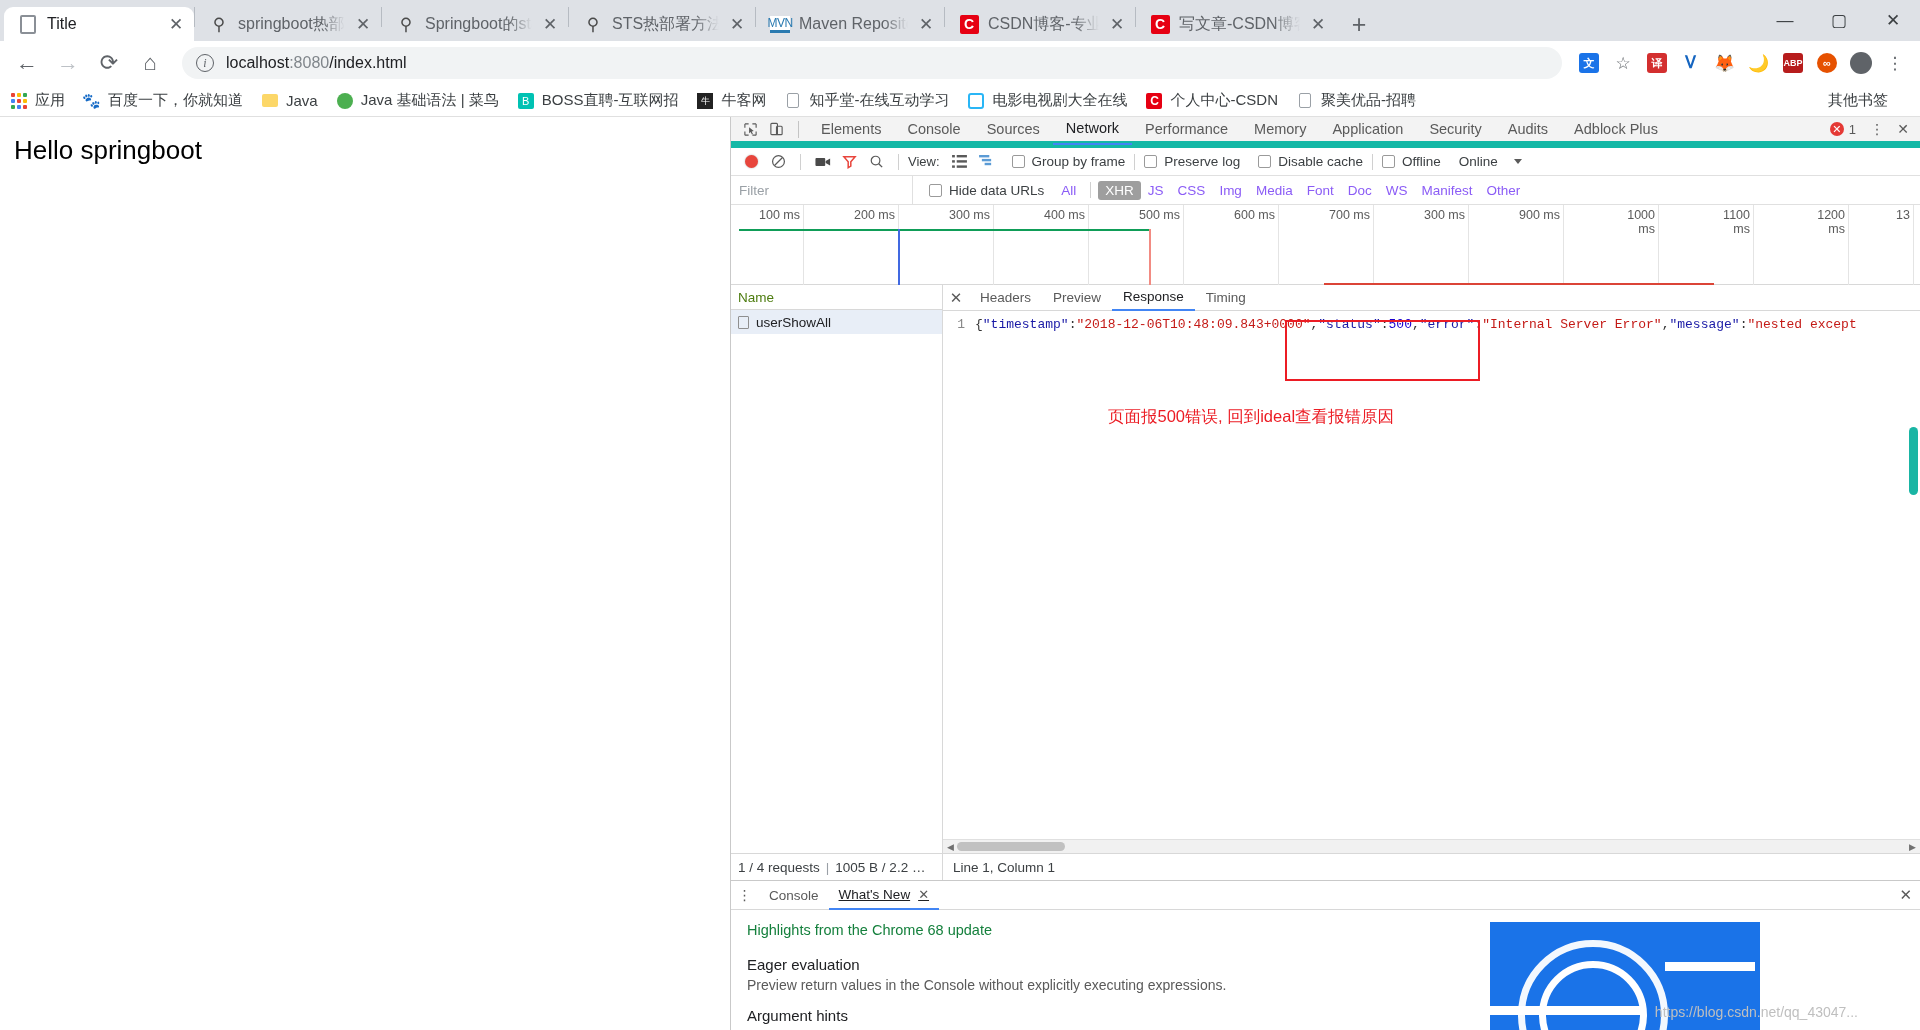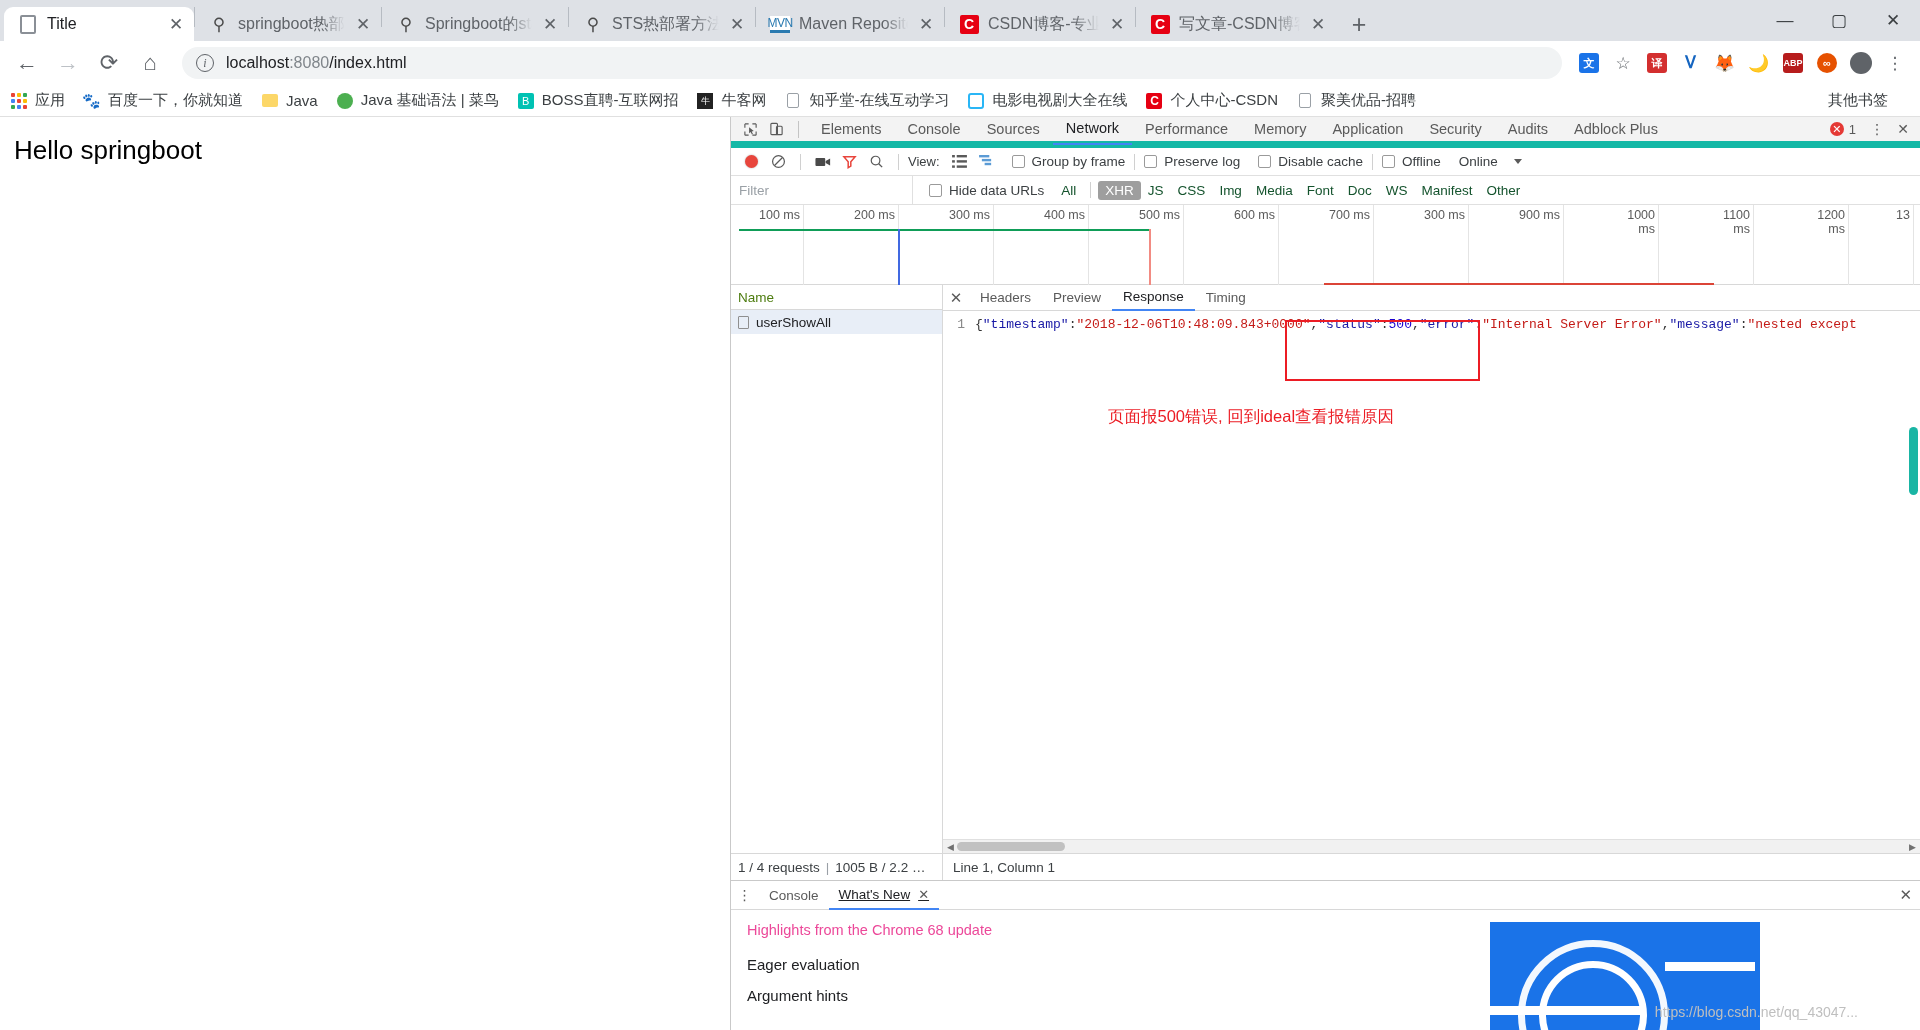--- a/index.html
+++ b/index.html
@@ -140,21 +140,21 @@
   .cb-item { display:flex;align-items:center;gap:7px;font-size:13.5px;color:#3c4043;cursor:pointer;white-space:nowrap; }
   .caret-dn { width:0;height:0;border-left:4.5px solid transparent;border-right:4.5px solid transparent;border-top:5px solid #5a5a5a;}
 
   .dt-filterbar {
     height:29px; display:flex; align-items:center; border-bottom:1px solid #e0e0e0; background:#fff;
   }
   .filterinput {
     width:182px; height:29px; padding:0 8px; display:flex;align-items:center;
     font-size:13.5px;color:#9aa0a6; border-right:1px solid #e0e0e0;
   }
-  .ftype { padding:0 7px; font-size:13.5px; color:#14532d; cursor:pointer; height:19px; display:flex;align-items:center;border-radius:3px;}
+  .ftype { padding:0 7px; font-size:13.5px; color:#8b5cf6; cursor:pointer; height:19px; display:flex;align-items:center;border-radius:3px;}
   .ftype.sel { background:#9e9e9e; color:#fff; }
   .fsep { width:1px;height:16px;background:#d0d0d0;margin:0 7px; }
 
   
   .overview { height:80px; border-bottom:1px solid #d8d8d8; position:relative; background:#fff; }
   .ov-ticks { position:absolute; top:0; left:0; right:0; height:22px; }
   .ov-tick { position:absolute; top:0; height:80px; border-left:1px solid #e4e4e4; }
   .ov-tick span { position:absolute; left:-48px; top:3px; width:44px; text-align:right; font-size:12.5px; color:#5a5a5a; }
 
   
@@ -194,21 +194,21 @@
   .sb-right { padding-left:10px; }
 
   
   .drawer { border-top:1px solid #c9c9c9; display:flex; flex-direction:column; height:150px; }
   .dw-tabs { height:29px; display:flex; align-items:center; border-bottom:1px solid #d8d8d8; position:relative; }
   .dw-dots { width:28px;height:28px;display:flex;align-items:center;justify-content:center;color:#5a5a5a;cursor:pointer; letter-spacing:1px;}
   .dw-tab { padding:0 10px; height:29px; display:flex;align-items:center;font-size:13.5px;color:#5a5a5a;cursor:pointer;gap:8px;}
   .dw-tab.active { color:#202124; border-bottom:2px solid #4285f4;text-decoration:underline; }
   .dw-close-right { position:absolute; right:8px; color:#5a5a5a; cursor:pointer; font-size:15px;}
   .whatsnew { flex:1 1 auto; overflow:hidden; position:relative; padding: 12px 16px; }
-  .wn-head { font-size:14.5px; color:#ec4899; margin-bottom:18px; }
+  .wn-head { font-size:14.5px; color:#15803d; margin-bottom:18px; }
   .wn-item-title { font-size:15px; color:#202124; margin-bottom:4px; }
   .wn-item-desc { font-size:14px; color:#5a5a5a; }
   .wn-thumb {
     position:absolute; right:160px; bottom:-10px; width:270px; height:118px; background:#1a73e8;
     overflow:hidden;
   }
   .wn-thumb .c1 { position:absolute; width:150px;height:150px;border:7px solid #fff;border-radius:50%; left:28px; top:18px; opacity:.95;}
   .wn-thumb .c2 { position:absolute; width:108px;height:108px;border:7px solid #fff;border-radius:50%; left:49px; top:39px;}
   .wn-thumb .bar { position:absolute; height:9px;background:#fff; }
   .watermark {
@@ -650,20 +650,21 @@
             <span>What's New</span>
             <span style="color:#5a5a5a;font-size:13px;">✕</span>
           </div>
           <div class="dw-close-right">✕</div>
         </div>
 
         <div class="whatsnew">
           <div class="wn-head">Highlights from the Chrome 68 update</div>
           <div style="margin-bottom:14px;">
             <div class="wn-item-title">Eager evaluation</div>
+            <div class="wn-item-desc">Preview return values in the Console without explicitly executing expressions.</div>
           </div>
           <div>
             <div class="wn-item-title">Argument hints</div>
           </div>
 
           <div class="wn-thumb">
             <span class="c1"></span>
             <span class="c2"></span>
             <span class="bar" style="left:0;top:84px;width:150px;"></span>
             <span class="bar" style="left:175px;top:40px;width:90px;"></span>

